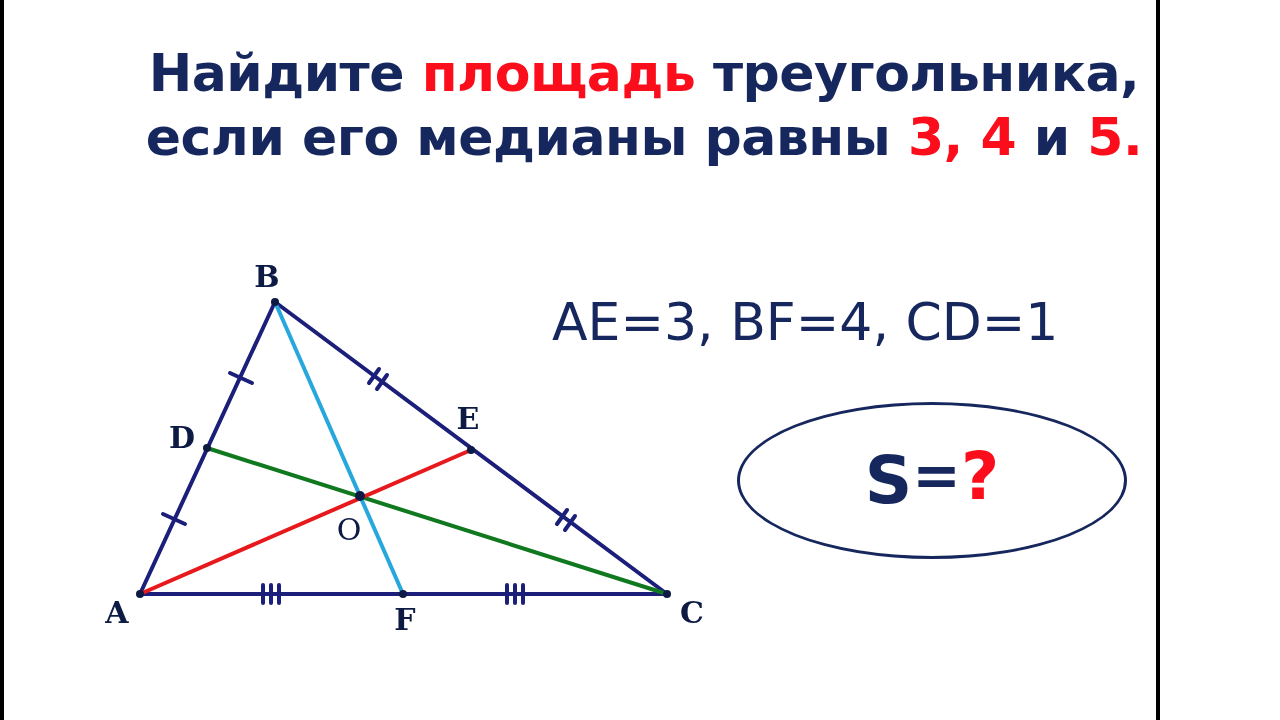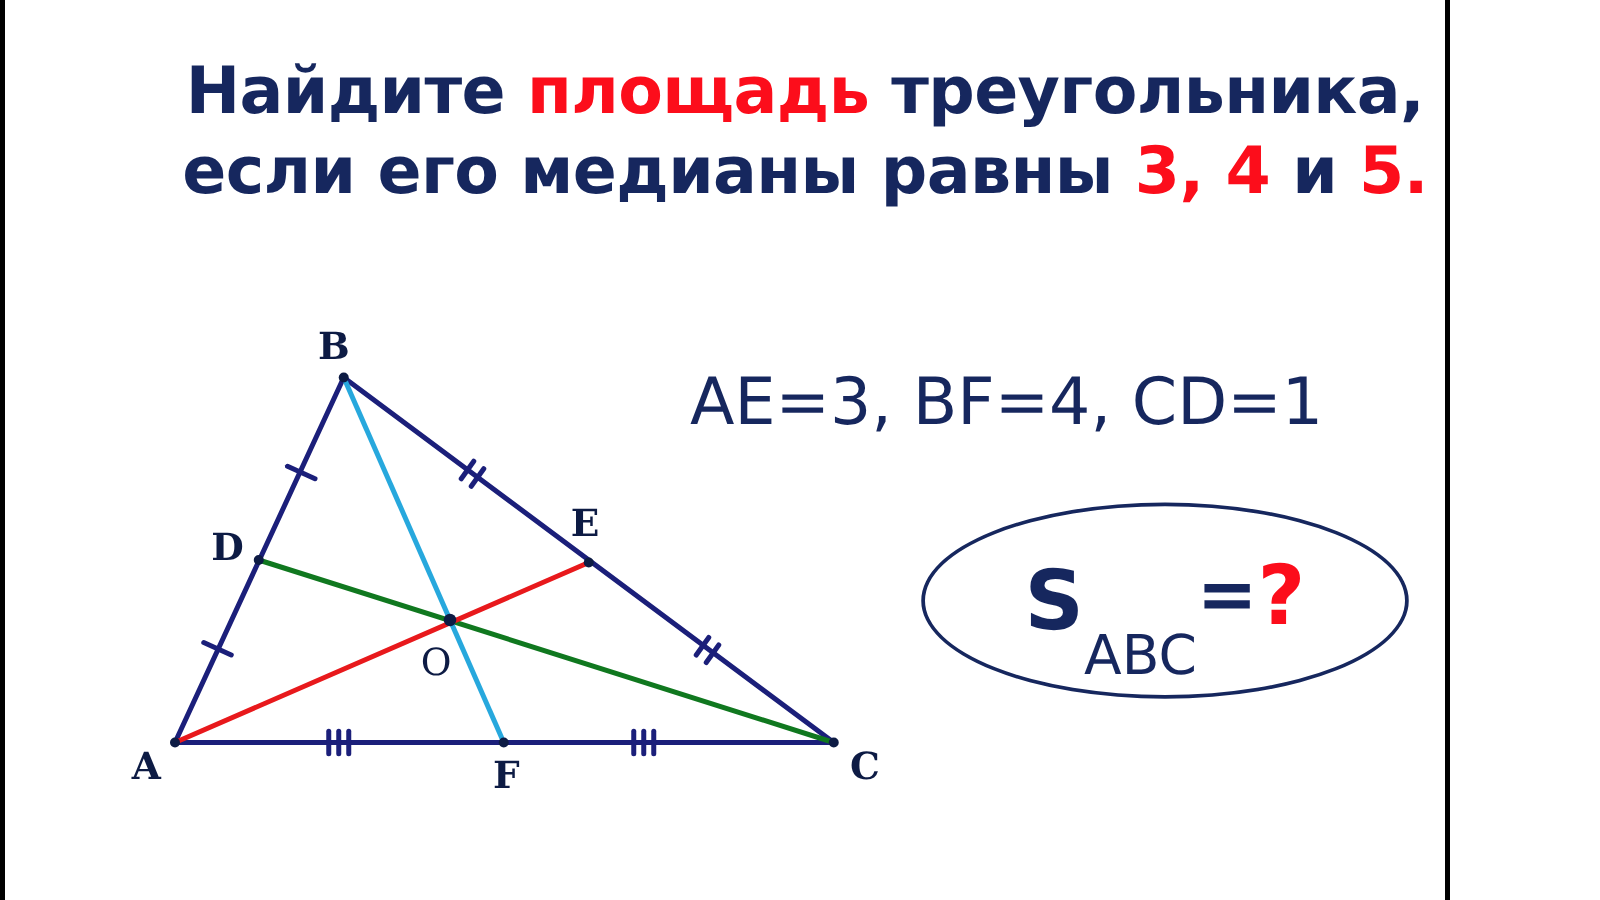--- a/index.html
+++ b/index.html
@@ -195,18 +195,17 @@
       <text class="vlabel" x="464" y="429" text-anchor="middle">E</text>
       <text class="vlabel" x="401" y="630" text-anchor="middle">F</text>
       <text class="olabel" x="345" y="540" text-anchor="middle">O</text>
     </g>
 
   </svg>
 
   <div class="answer-ellipse"></div>
   <div class="answer-text">
     <span class="ans-S">S</span>
-      <span class="ans-sub">ABC</span>
       <span class="ans-eq">=</span>
       <span class="ans-q">?</span>
   </div>
 
 </div>
 
 </body></html>

